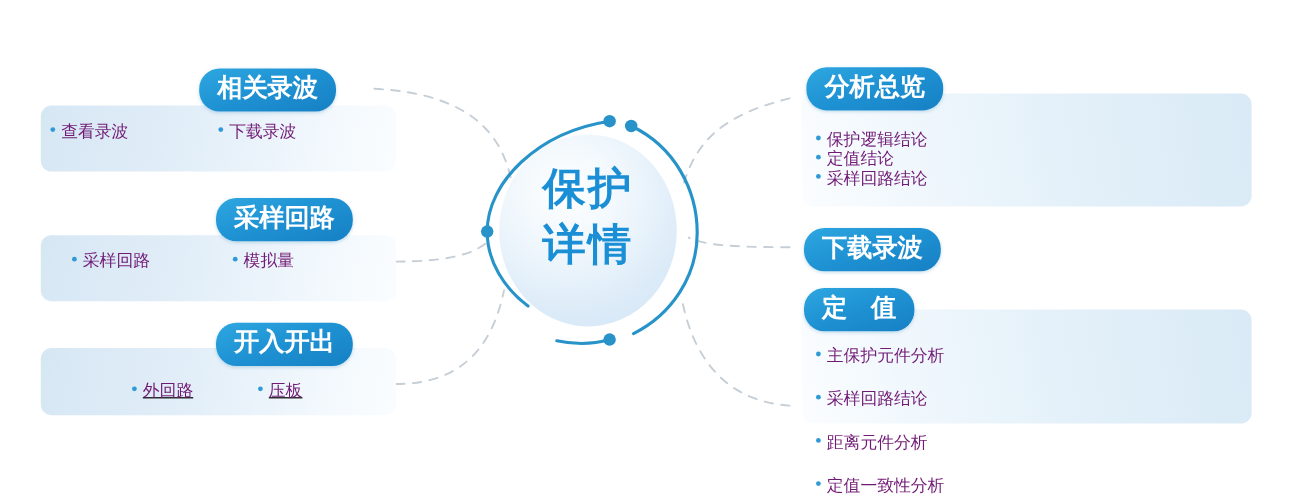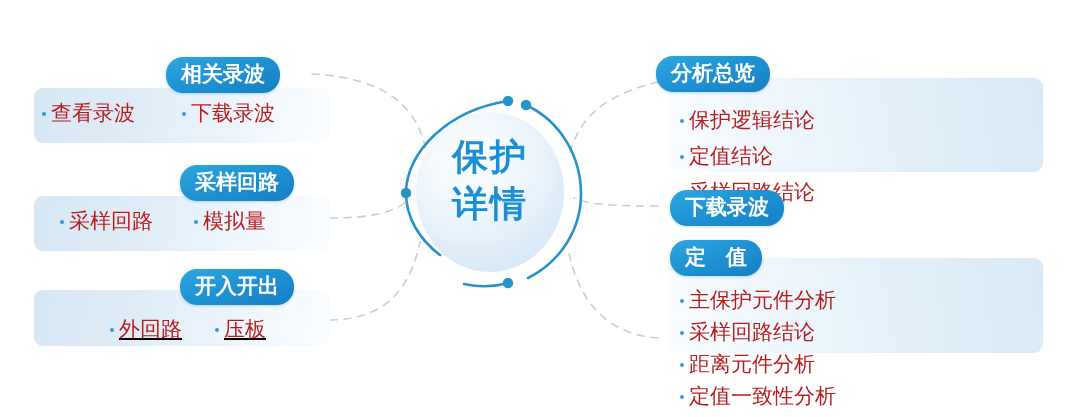--- a/index.html
+++ b/index.html
@@ -61,22 +61,22 @@
   }
   .badge.wide{letter-spacing:7px;padding-right:8px;}
   .items{
     position:absolute;
     display:flex;
     flex-wrap:wrap;
   }
   .item{
     display:flex;
     align-items:baseline;
-    color:#b91c1c;
-    font-size:21px;
+    color:#701a75;
+    font-size:14px;
     line-height:1.15;
     white-space:nowrap;
   }
   .dot{
     width:4px;height:4px;border-radius:50%;
     background:#2f9ad6;
     margin-right:5px;
     flex:0 0 auto;
     position:relative;top:-4px;
   }
@@ -92,29 +92,29 @@
   #node-caiyang .items{left:60px; top:209px;width:268px;}
   #node-caiyang .items .item{width:134px;}
 
   #node-kairu   .card{left:34px;  top:290px; width:296px;height:56px;}
   #node-kairu   .badge{left:180px;top:269px;}
   #node-kairu   .items{left:110px;top:317px;width:215px;text-decoration:underline;}
   #node-kairu   .items .item{width:105px;}
 
   
   #node-zonglan .card{left:668px; top:78px;  width:375px;height:94px;}
-  #node-zonglan .badge{left:656px;top:56px;}
-  #node-zonglan .items{left:680px;top:108px;width:365px;row-gap:12px;}
+  #node-zonglan .badge{left:672px;top:56px;}
+  #node-zonglan .items{left:680px;top:108px;width:365px;}
   #node-zonglan .items .item{width:192px;}
 
   #node-luoji   .badge{left:670px;top:190px;}
 
   #node-dingzhi .card{left:668px; top:258px; width:375px;height:95px;}
   #node-dingzhi .badge{left:670px;top:240px;}
-  #node-dingzhi .items{left:680px;top:288px;width:365px;row-gap:8px;}
+  #node-dingzhi .items{left:680px;top:288px;width:365px;row-gap:20px;}
   #node-dingzhi .items .item{width:192px;}
 </style>
 </head>
 <body>
 
 <div id="canvas">
 
   <svg id="connectors" viewBox="0 0 1080 417" xmlns="http://www.w3.org/2000/svg">
     <g fill="none" stroke="#c6ced6" stroke-width="1.6" stroke-dasharray="7 7" stroke-linecap="round">
       <path d="M312,74 C392,78 418,112 426,150"></path>

